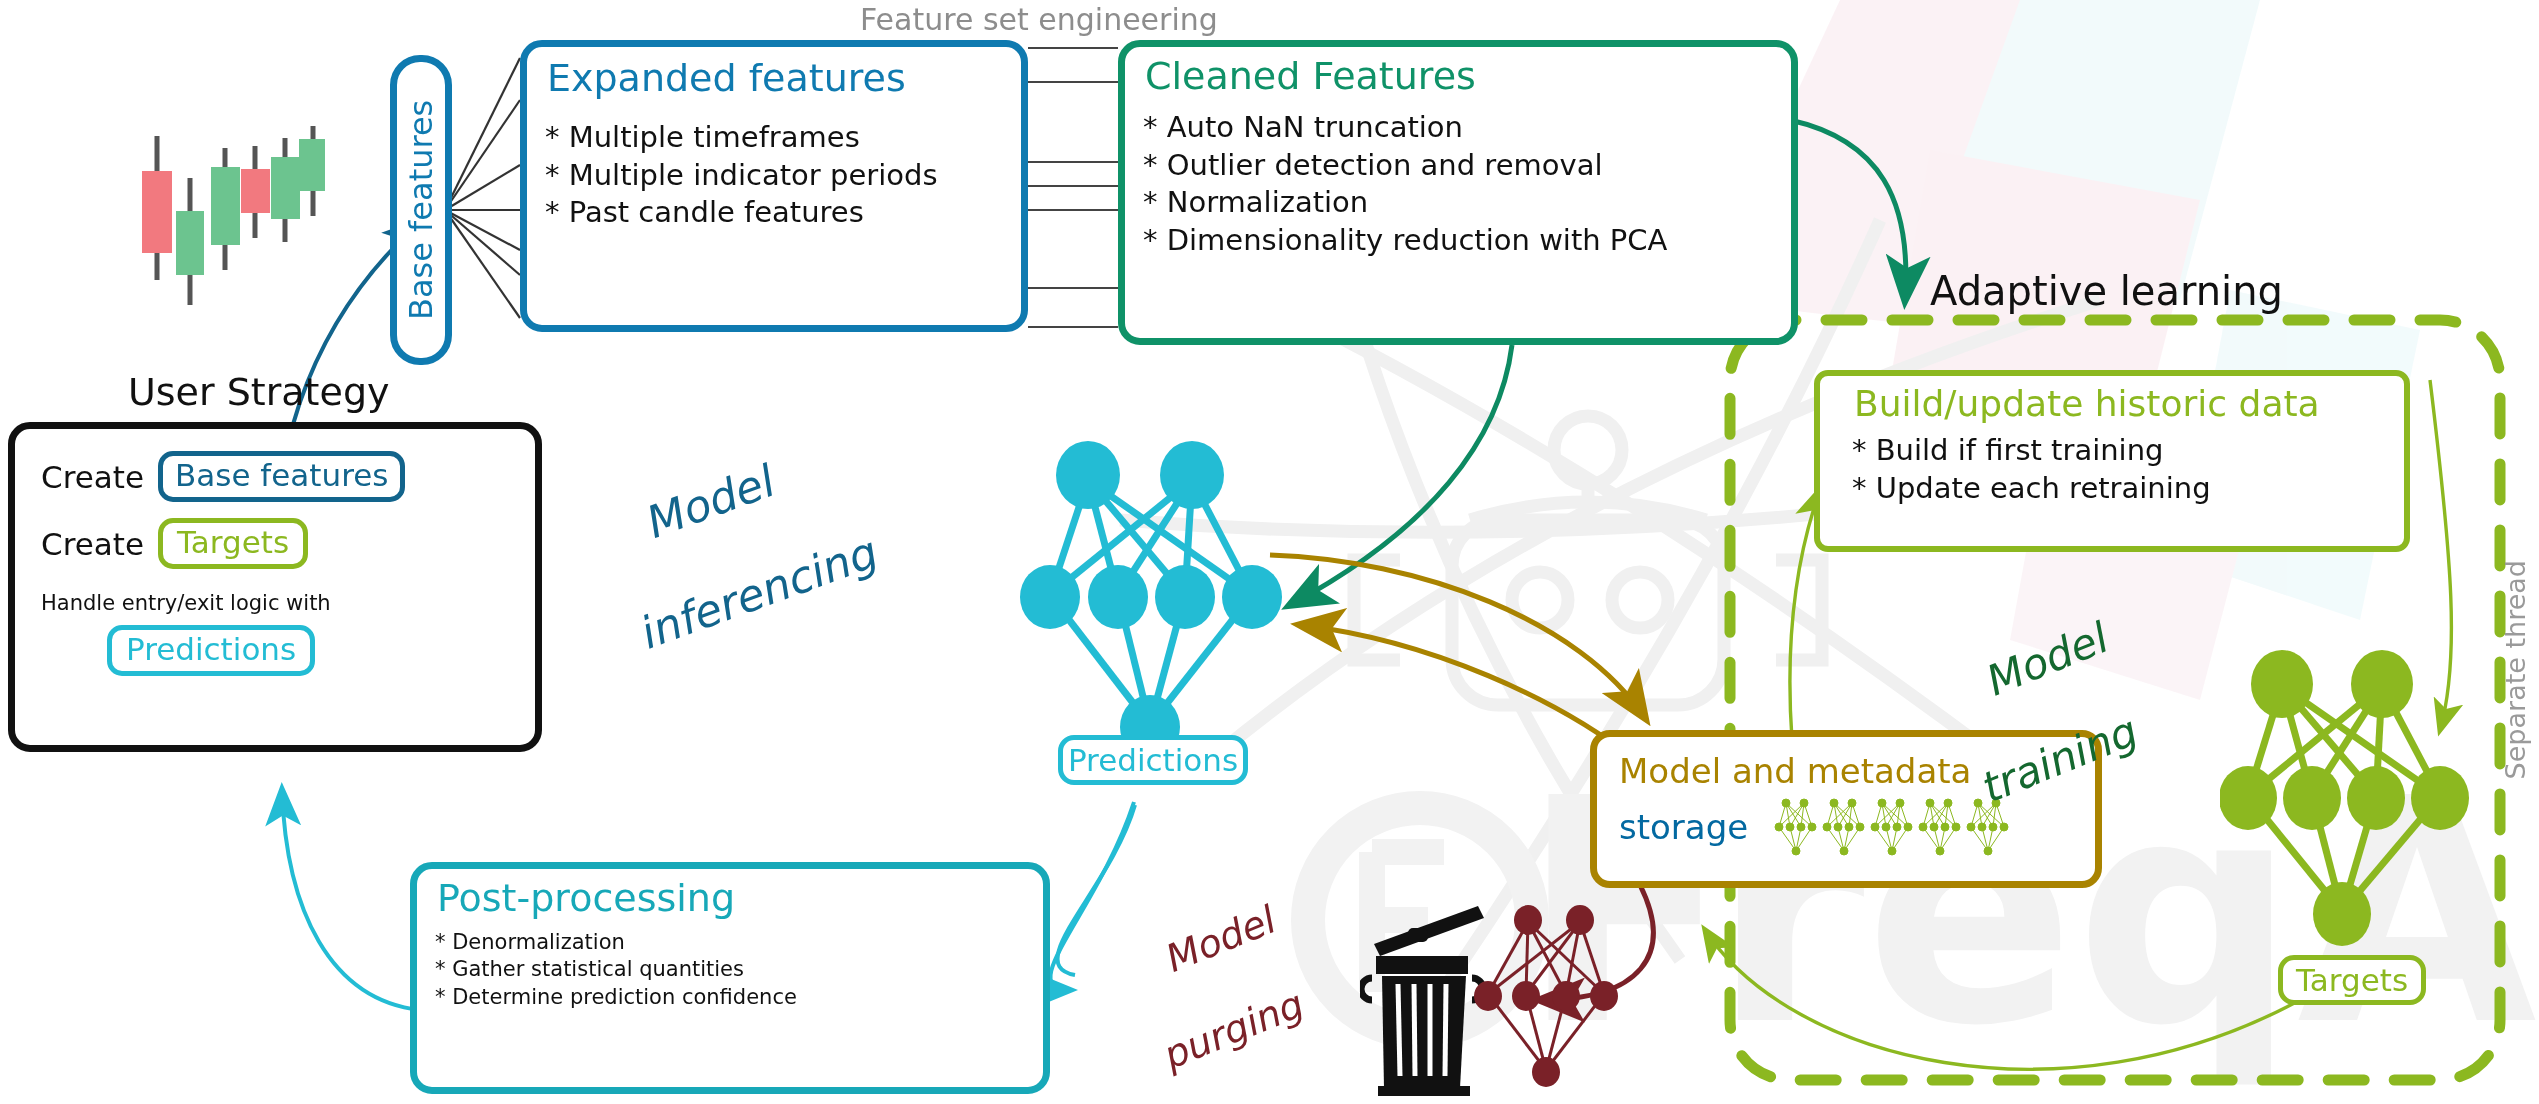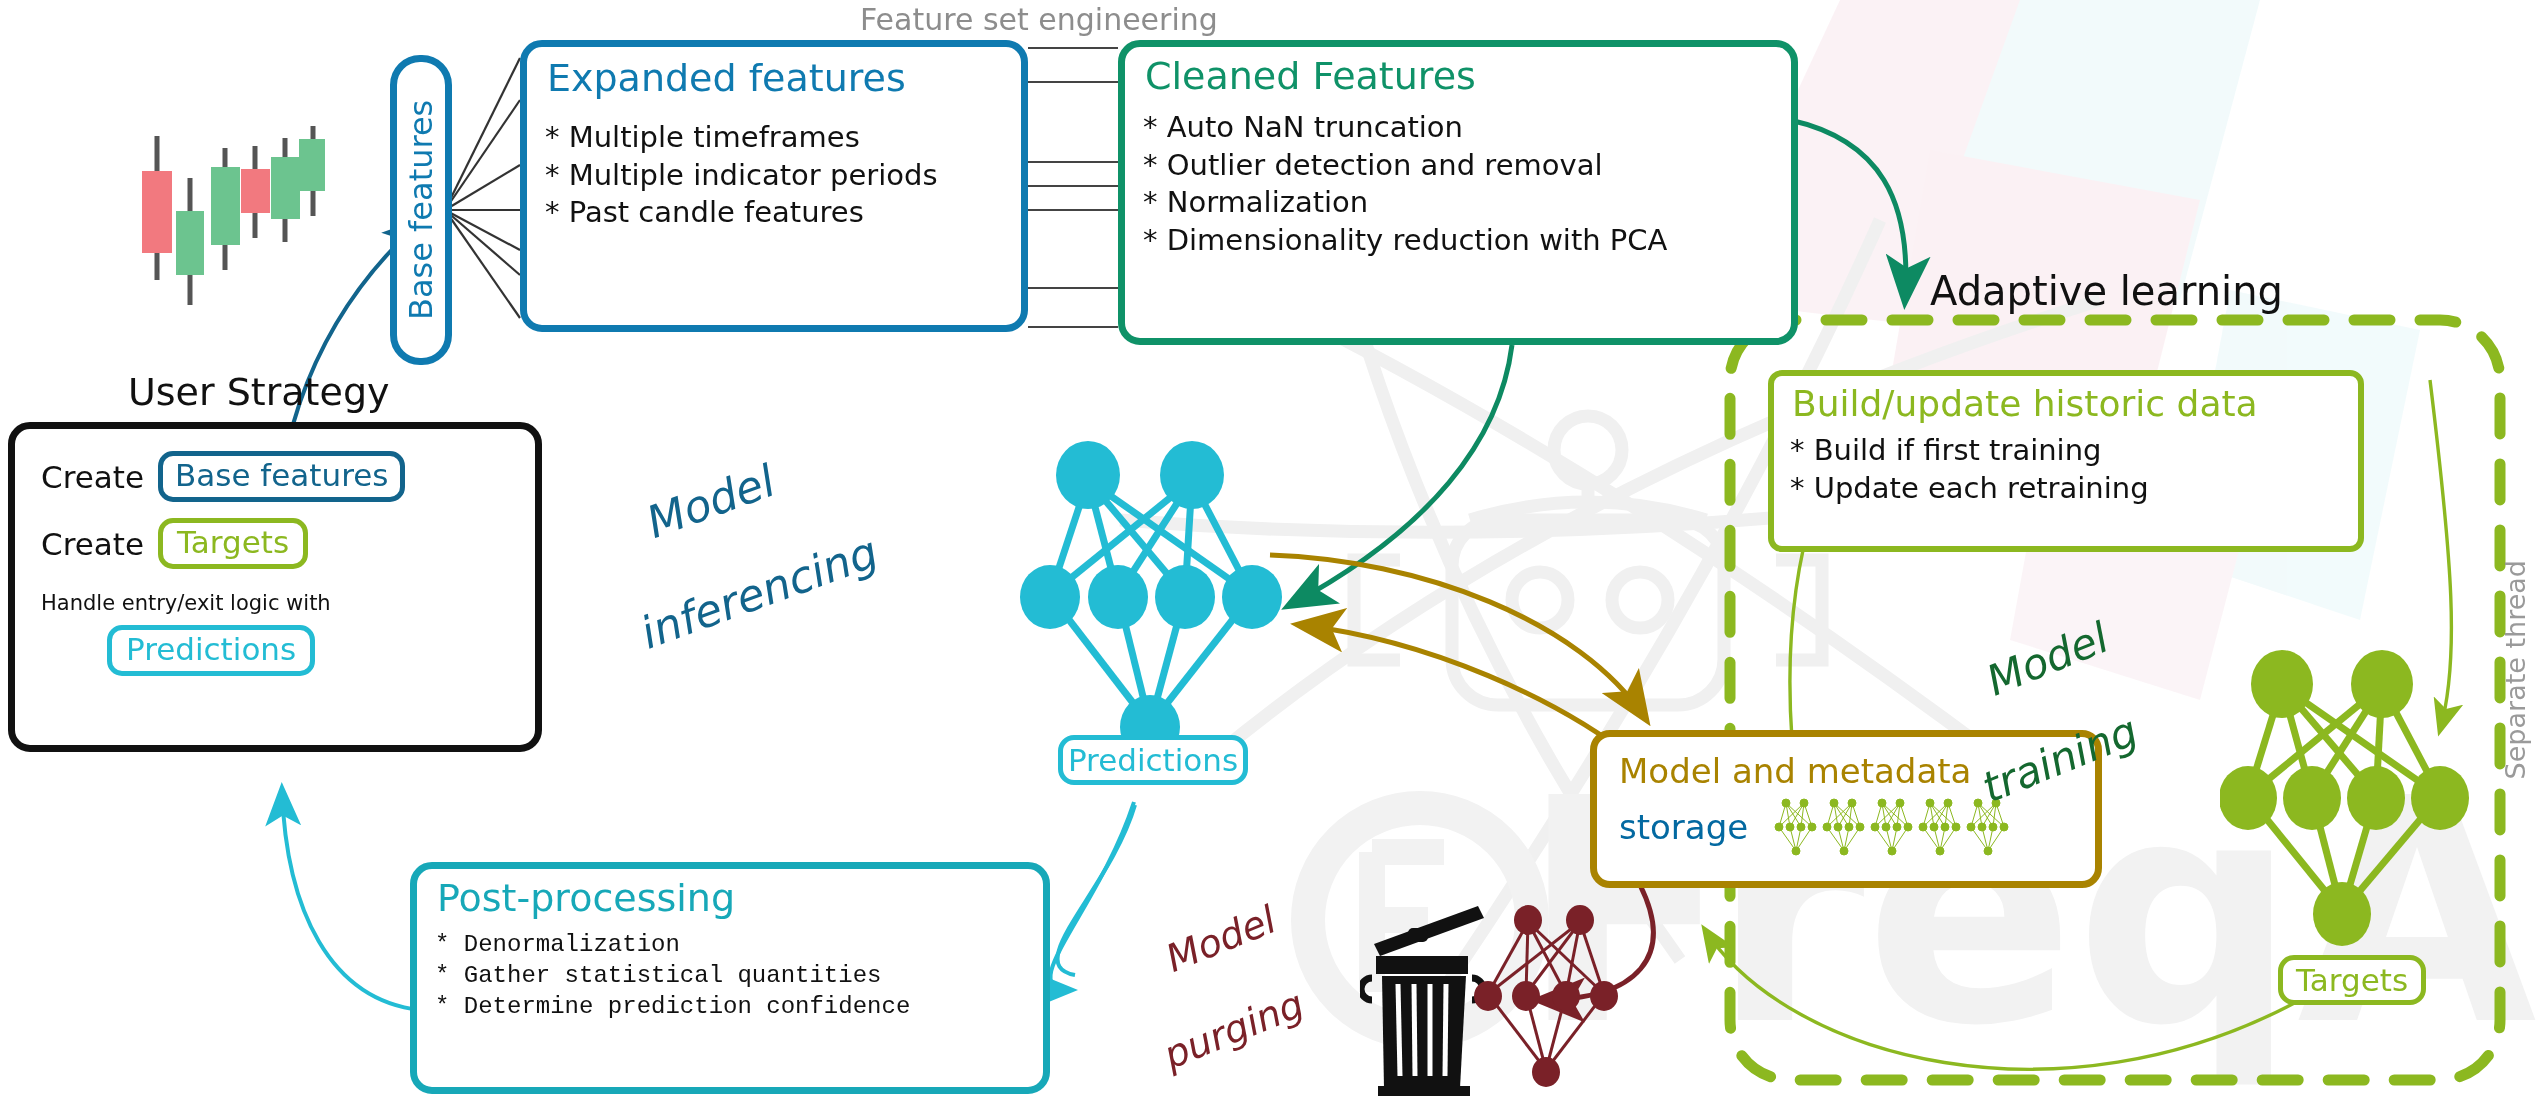--- a/index.html
+++ b/index.html
@@ -218,21 +218,21 @@
       <ellipse cx="130" cy="302" rx="30" ry="32"></ellipse>
     </g>
   </svg>
 
   <div class="pill" style="left:1058px;top:735px;width:190px;height:50px;border:5px solid #23bcd4;">
     <span style="font-size:31px;color:#23bcd4;">Predictions</span>
   </div>
 
   <div class="box rbox" style="left:410px;top:862px;width:640px;height:232px;border:7px solid #17a8b8;">
     <div class="ttl" style="margin:10px 0 0 20px;font-size:38px;color:#17a8b8;">Post-processing</div>
-    <div style="margin:12px 0 12px 18px;font-size:24px;font-family:Liberation Mono, monospace;">
+    <div style="margin:12px 0 12px 18px;font-size:21px;">
       <div class="bul">* Denormalization</div>
       <div class="bul">* Gather statistical quantities</div>
       <div class="bul">* Determine prediction confidence</div>
     </div>
   </div>
 
   <div style="position:absolute;left:1160px;top:940px;">
     <div class="rot" style="transform:rotate(-22deg);font-size:38px;color:#7a2128;font-style:italic;">Model</div>
     <div class="rot" style="transform:rotate(-22deg) translate(-22px,48px);font-size:38px;color:#7a2128;font-style:italic;">purging</div>
   </div>
@@ -358,21 +358,21 @@
               <path d="M3 30 L20 54 M14 30 L20 54 M25 30 L20 54 M36 30 L20 54"></path>
               </g>
             </g>
         </g>
       </svg>
     </div>
   </div>
 
   <div style="position:absolute;left:1930px;top:268px;font-size:40px;color:#111;" class="nowrap">Adaptive learning</div>
 
-  <div class="box" style="left:1768px;top:370px;width:596px;height:182px;border:6px solid #8cb820;border-radius:14px;">
+  <div class="box" style="left:1814px;top:370px;width:596px;height:182px;border:6px solid #8cb820;border-radius:14px;padding-left:16px;">
     <div class="ttl" style="margin:10px 0 0 18px;font-size:36px;color:#8cb820;">Build/update historic data</div>
     <div style="margin:10px 0 0 16px;font-size:29px;">
       <div class="bul">* Build if first training</div>
       <div class="bul">* Update each retraining</div>
     </div>
   </div>
 
   <div style="position:absolute;left:1980px;top:660px;">
     <div class="rot" style="transform:rotate(-22deg);font-size:42px;color:#14682f;font-style:italic;">Model</div>
     <div class="rot" style="transform:rotate(-22deg) translate(-26px,52px);font-size:42px;color:#14682f;font-style:italic;">training</div>

